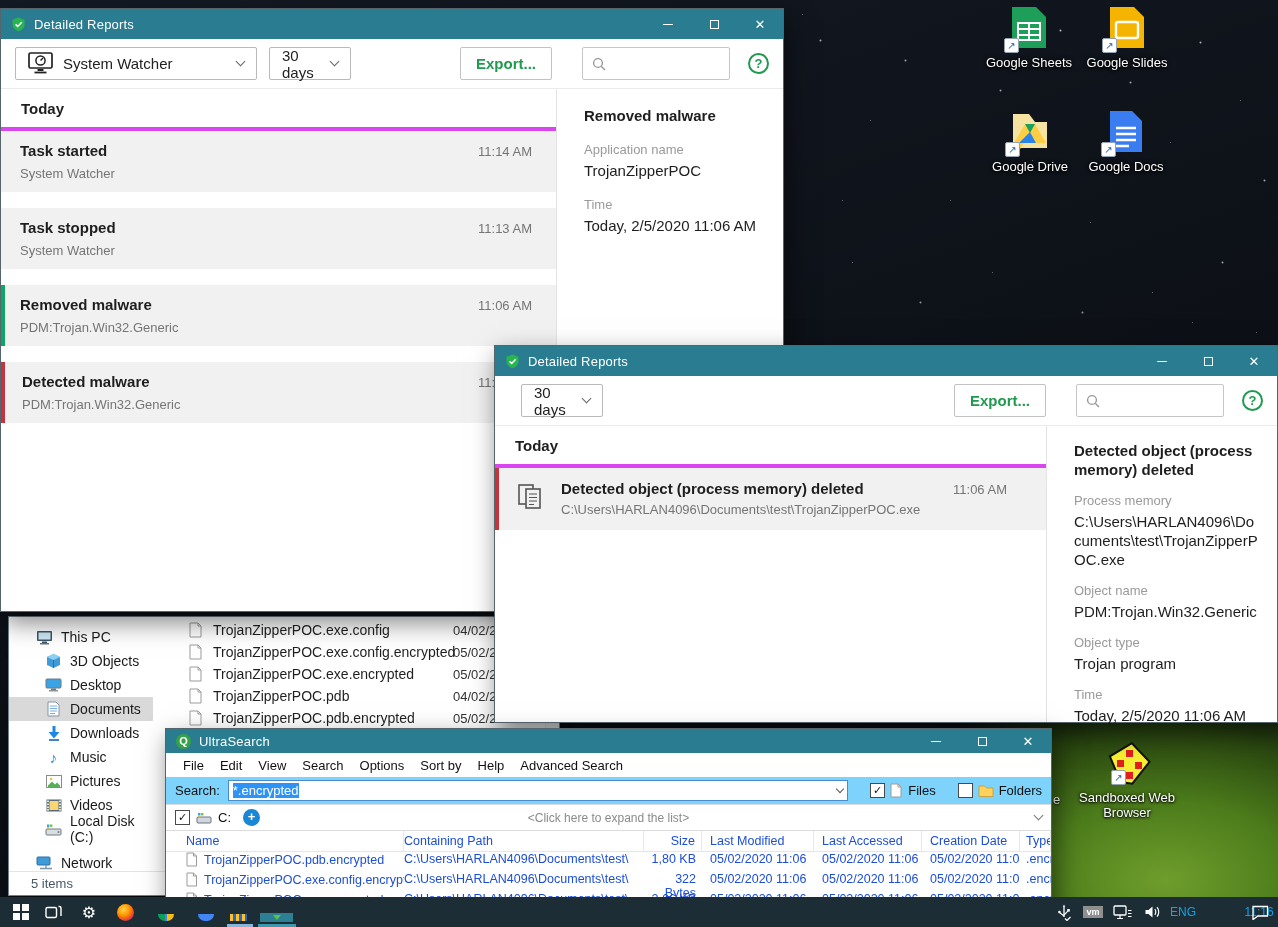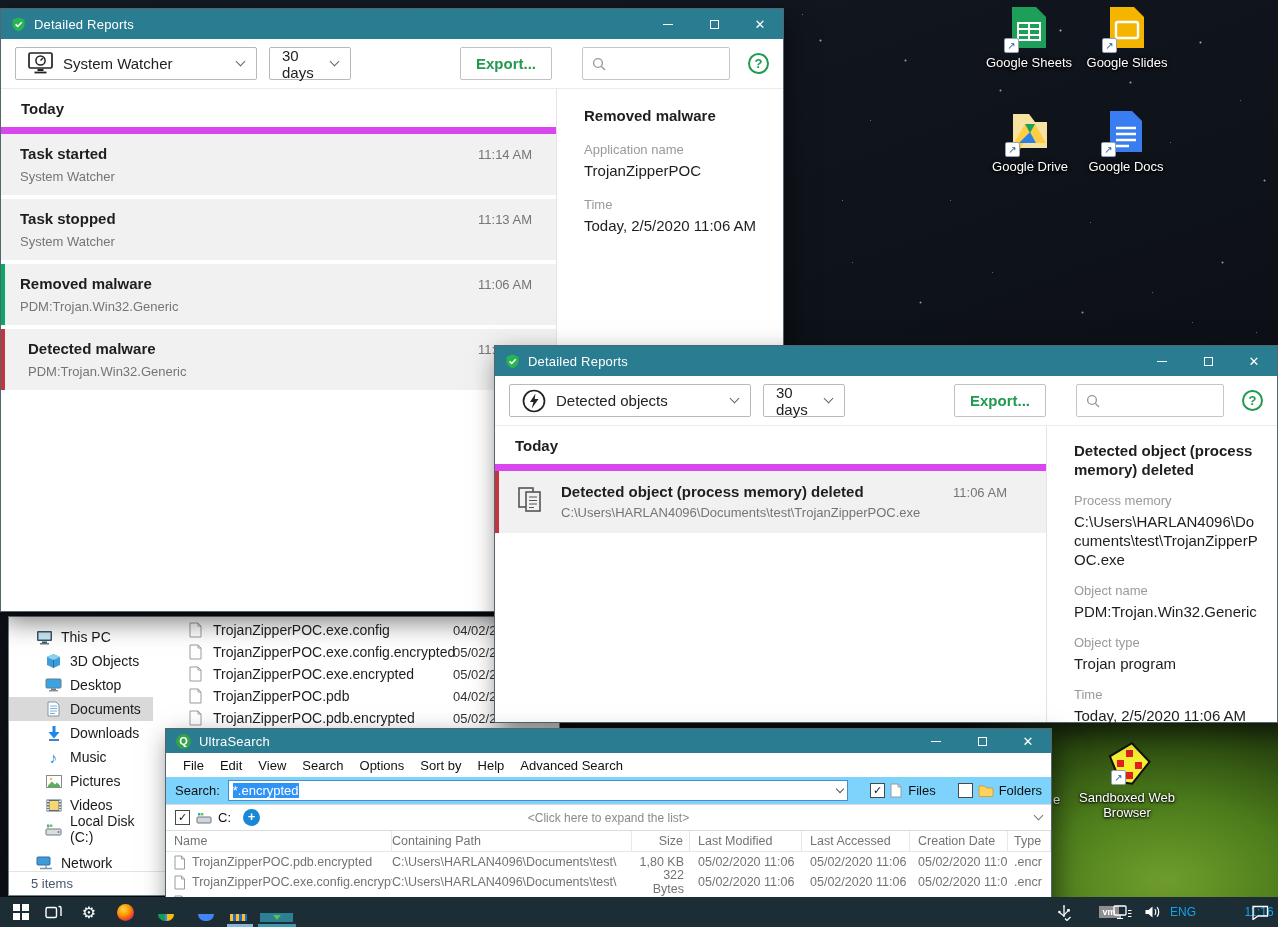--- a/index.html
+++ b/index.html
@@ -52,24 +52,24 @@
           transform:rotate(45deg); margin-top:-4px; flex:none; }
   .dd .chev { margin-left:auto; }
   .export-btn { height:33px; margin-left:auto; border:1px solid #c2c2c2; border-radius:2px; background:#fff;
         color:#1f9a4e; font-weight:bold; font-size:15px; padding:0 15px; display:flex; align-items:center; }
   .searchbox { height:33px; width:148px; margin-left:30px; border:1px solid #c6c6c6; border-radius:2px;
         display:flex; align-items:center; padding:0 9px; background:#fff; }
   .helpbtn { width:21px; height:21px; margin-left:18px; border:2px solid #1f9a4e; border-radius:50%; color:#1f9a4e;
         font-weight:bold; font-size:13px; display:flex; align-items:center; justify-content:center; flex:none; }
   .kbody { display:flex; }
   .klist { border-right:1px solid #e3e3e3; }
-  .ghdr { font-weight:bold; font-size:15px; color:#1e1e1e; padding:11px 0 10px 20px; border-bottom:7px solid #d946ef; }
-  .ev { background:#f1f1f1; margin-bottom:4px; padding:11px 24px 0 19px; height:61px; }
+  .ghdr { font-weight:bold; font-size:15px; color:#1e1e1e; padding:11px 0 10px 20px; border-bottom:4px solid #d946ef; }
+  .ev { background:#f1f1f1; margin-bottom:16px; padding:11px 24px 0 19px; height:61px; }
   .ev.green { border-left:4px solid #0ca666; padding-left:15px; }
-  .ev.red   { border-left:4px solid #c5343c; padding-left:23px; }
+  .ev.red   { border-left:4px solid #c5343c; padding-left:17px; }
   .r1 { display:flex; align-items:baseline; }
   .evt { font-weight:bold; font-size:15px; color:#1e1e1e; }
   .evtm { margin-left:auto; font-size:13px; color:#757575; }
   .evs { font-size:13px; color:#757575; margin-top:7px; }
   .ev2 { background:#f1f1f1; border-left:4px solid #c5343c; height:62px; display:flex; padding:12px 24px 0 18px; }
   .ev2 .txt { margin-left:16px; }
   .kdetails { padding:17px 18px 0 27px; }
   .kdetails h3 { font-size:15px; color:#1e1e1e; line-height:19px; font-weight:bold; }
   .dfield { margin-top:17px; }
   .dlabel { color:#9a9a9a; font-size:13px; margin-bottom:4px; }
@@ -104,21 +104,21 @@
   .sel-text { background:#2f93f5; color:#fff; font-size:13px; }
   .uinput .chev { margin-left:auto; width:6px; height:6px; border-color:#555; }
   .cb { width:15px; height:15px; border:1px solid #494949; background:#fff; display:inline-flex;
         align-items:center; justify-content:center; font-size:11px; color:#111; flex:none; }
   .usearch .grp { display:flex; align-items:center; gap:5px; margin-left:22px; }
   .udrive { height:27px; background:#fff; border-top:1px solid #dcdcdc; border-bottom:1px solid #dcdcdc;
             display:flex; align-items:center; padding:0 9px; gap:6px; font-size:13px; color:#111; position:relative; }
   .uexpand { position:absolute; left:0; right:0; text-align:center; color:#8a8a8a; font-size:12px; }
   .plus { width:17px; height:17px; border-radius:50%; background:#1787d6; color:#fff; font-size:13px; line-height:16px;
           text-align:center; font-weight:bold; margin-left:6px; }
-  .uhead, .urow { display:flex; align-items:center; font-size:12.5px; color:#737373; height:20px; padding-left:8px; }
+  .uhead, .urow { display:flex; align-items:flex-start; font-size:12.5px; color:#1d4ed8; height:20px; padding-left:20px; }
   .uhead { border-bottom:1px solid #e6e6e6; height:21px; }
   .uhead > div { border-right:1px solid #e8e8e8; height:100%; display:flex; align-items:center; }
   .c-name{ width:218px; } .c-path{ width:240px; } .c-size{ width:58px; justify-content:flex-end; text-align:right; padding-right:6px; display:flex; align-items:center; }
   .c-lm{ width:112px; padding-left:8px; } .c-la{ width:108px; padding-left:8px; } .c-cd{ width:98px; padding-left:8px; }
   .c-type{ flex:1; overflow:hidden; white-space:nowrap; padding-left:6px; }
   .urow .c-name { display:flex; align-items:center; gap:6px; overflow:hidden; white-space:nowrap; }
   .urow .c-path, .urow .c-lm, .urow .c-la, .urow .c-cd { overflow:hidden; white-space:nowrap; }
 
   
   #taskbar { position:absolute; left:0; bottom:0; width:100%; height:30px; background:#1d2d36; z-index:40; }
@@ -475,30 +475,20 @@
       <span class="cbtn">
           <span class="gl-min"></span>
         </span>
       <span class="cbtn">
           <span class="gl-max"></span>
         </span>
       <span class="cbtn">✕</span>
     </div>
   </div>
   <div class="ktool">
-    <div class="dd dd1">
-      <span>
-          <svg width="24" height="24">
-            <circle cx="12" cy="12" r="10.5" fill="none" stroke="#222" stroke-width="1.7"></circle>
-            <path d="M13.5 4.5L8 13h3.4l-1.6 6.5L16.5 10h-3.8z" fill="#222"></path>
-          </svg>
-        </span>
-      <span>Detected objects</span>
-      <span class="chev"></span>
-    </div>
     <div class="dd dd2">
       <span>30 days</span>
       <span class="chev"></span>
     </div>
     <button class="export-btn">Export...</button>
     <div class="searchbox">
       <span>
           <svg width="14" height="14">
             <circle cx="6" cy="6" r="4.4" stroke="#9a9a9a" fill="none" stroke-width="1.4"></circle>
             <line x1="9.4" y1="9.4" x2="13" y2="13" stroke="#9a9a9a" stroke-width="1.4"></line>
@@ -716,21 +706,21 @@
           <path d="M7 2v11" stroke="#fff" stroke-width="1.3"></path>
           <path d="M5.8 2.5L7 .8l1.2 1.7z" fill="#fff"></path>
           <path d="M7 12l-4.2-3.2" stroke="#fff" stroke-width="1.1"></path>
           <path d="M7 11l4-4.2" stroke="#fff" stroke-width="1.1"></path>
           <circle cx="2.4" cy="8" r="1.3" fill="#fff"></circle>
           <rect x="10.2" y="5" width="2.6" height="2.6" fill="#fff"></rect>
           <path d="M8 14.5l2 2 3.5-3.5" stroke="#fff" stroke-width="1.2" fill="none"></path>
         </svg>
       </span>
     </div>
-  <div class="tkb" style="left:1080px; width:26px;margin-left:16px;">
+  <div class="tkb" style="left:1080px; width:26px;">
     <span style="background:#8f8f8f; color:#fff; font-size:9px; font-weight:bold; padding:1px 3px; line-height:10px;">vm</span>
     </div>
   <div class="tkb" style="left:1108px; width:28px;">
     <span>
         <svg width="19" height="15">
           <rect x="1" y="1" width="12" height="9" rx="1" fill="none" stroke="#fff" stroke-width="1.3"></rect>
           <path d="M4 13.5h6M7 10v3.5" stroke="#fff" stroke-width="1.2"></path>
           <path d="M15 5.5h3.5M15 8.5h3.5M15 11.5h3.5" stroke="#fff" stroke-width="1.2"></path>
         </svg>
       </span>

